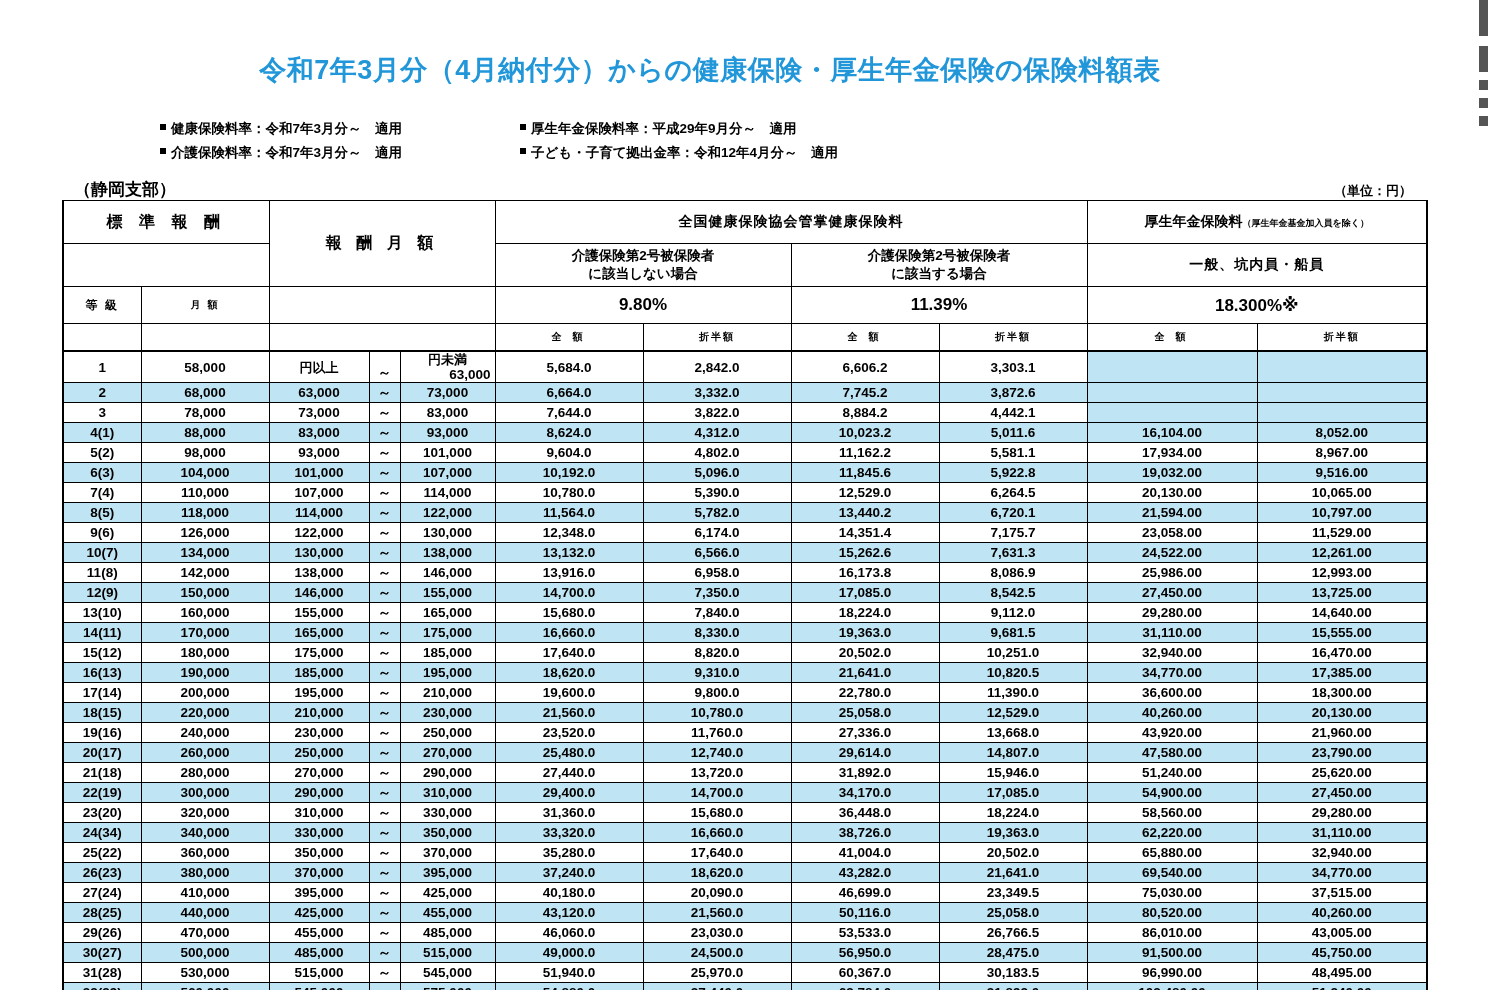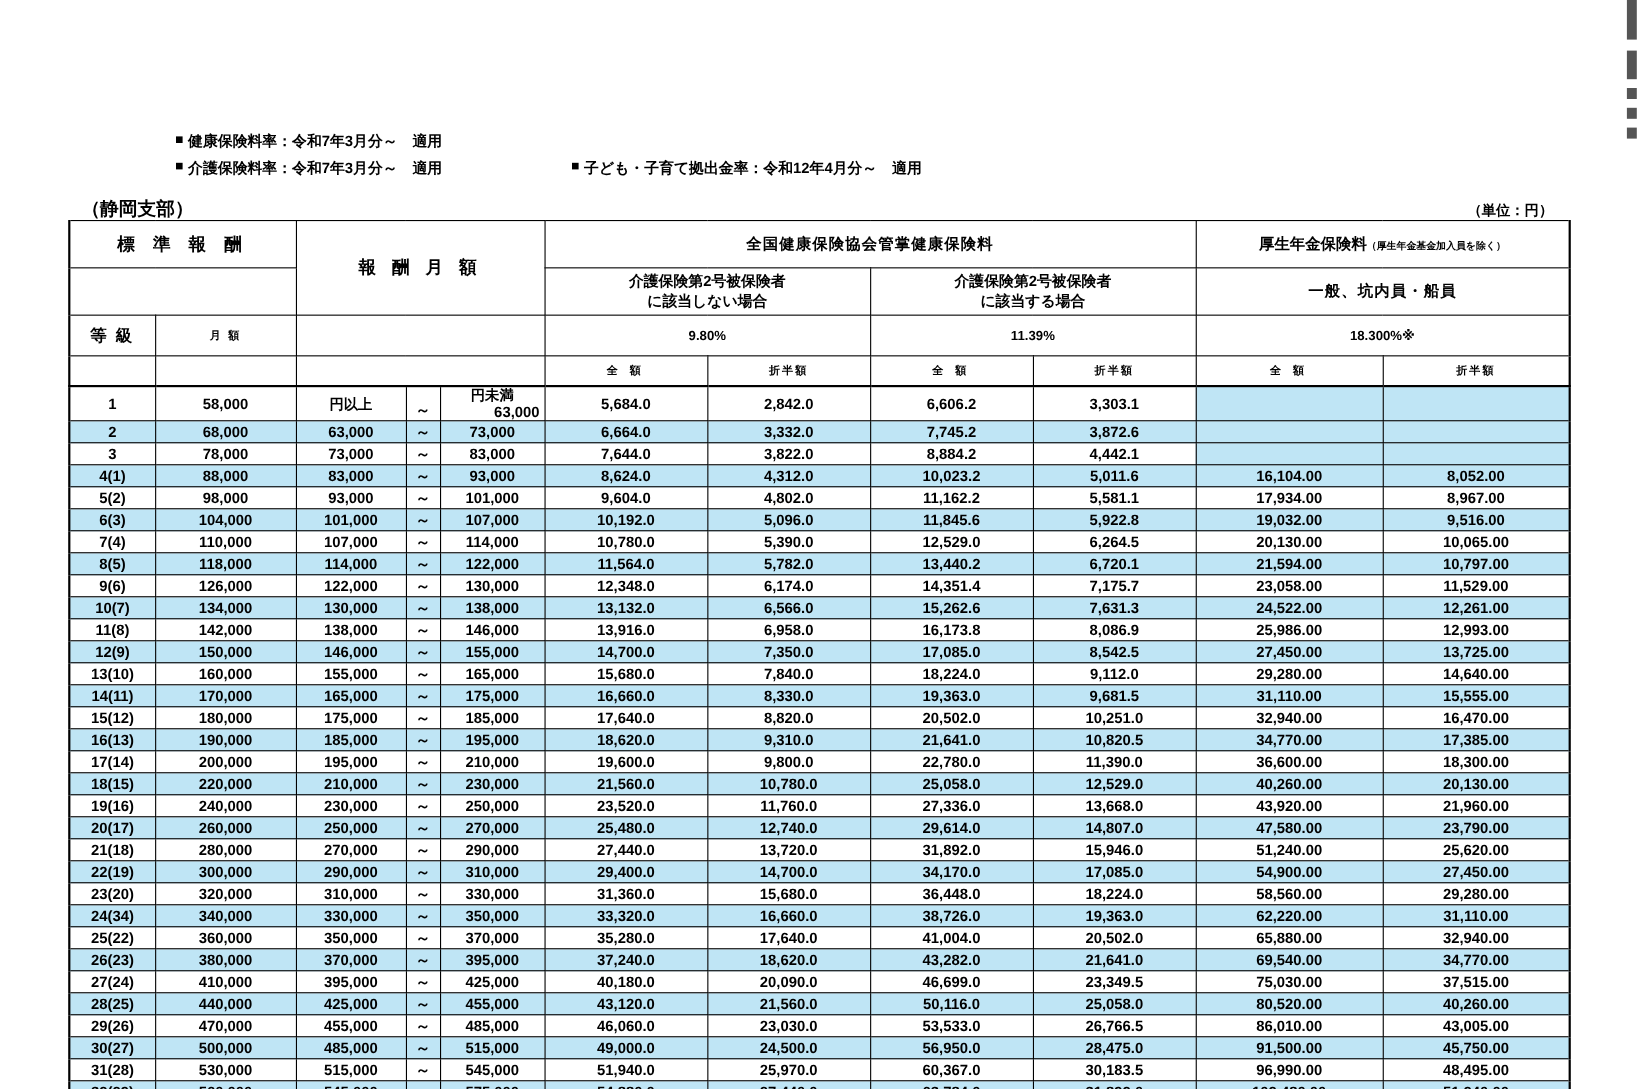--- a/index.html
+++ b/index.html
@@ -29,21 +29,21 @@
   table.main td,table.main th{border:1px solid #000;padding:0;text-align:center;
     font-weight:bold;color:#000;}
   .thick-r{border-right:2px solid #000 !important;}
   .thick-l{border-left:2px solid #000 !important;}
   .thick-b{border-bottom:2px solid #000 !important;}
 
   
   .h-grade{font-size:16px;letter-spacing:6px;margin-left:30px;}
   .h-sub{font-size:10px;letter-spacing:2px;}
   .h-small{font-size:13.5px;line-height:1.35;}
-  .h-rate{font-size:12px;}
+  .h-rate{font-size:17px;}
   .h-tiny{font-size:9px;font-weight:bold;}
   .h-mid{font-size:14px;letter-spacing:1px;}
 
   
   tr.data td{height:19px;font-size:13.5px;line-height:19px;}
   tr.alt td{background:#bfe5f5;}
   td.grade{text-align:center;}
   td.num{text-align:right;padding-right:10px;}
   td.from{text-align:right;padding-right:4px;}
   td.tilde{text-align:center;width:30px;}
@@ -58,24 +58,26 @@
 <div class="page">
 
   <div class="edge-marks">
     <i style="top:0px;height:36px;"></i>
     <i style="top:46px;height:26px;"></i>
     <i style="top:80px;height:10px;"></i>
     <i style="top:98px;height:10px;"></i>
     <i style="top:116px;height:10px;"></i>
   </div>
 
+  <div class="title">令和7年3月分（4月納付分）からの健康保険・厚生年金保険の保険料額表</div>
 
   <div class="notes">
     <div class="row">
       <div class="c1"><span class="bullet"></span><span>健康保険料率：令和7年3月分～　適用</span></div>
+      <div class="c2"><span class="bullet"></span><span>厚生年金保険料率：平成29年9月分～　適用</span></div>
     </div>
     <div class="row">
       <div class="c1"><span class="bullet"></span><span>介護保険料率：令和7年3月分～　適用</span></div>
       <div class="c2"><span class="bullet"></span><span>子ども・子育て拠出金率：令和12年4月分～　適用</span></div>
     </div>
   </div>
 
   <div class="branch">（静岡支部）</div>
   <div class="unit">（単位：円）</div>
 
@@ -102,21 +104,21 @@
           <span style="font-size:14px;">厚生年金保険料</span><span class="h-tiny">（厚生年金基金加入員を除く）</span>
         </td>
       </tr>
       <tr>
         <td colspan="2" rowspan="1" class="thick-l" style="height:42px;"></td>
         <td colspan="2" class="h-small">介護保険第2号被保険者<br>に該当しない場合</td>
         <td colspan="2" class="h-small">介護保険第2号被保険者<br>に該当する場合</td>
         <td colspan="2" class="thick-r h-mid">一般、坑内員・船員</td>
       </tr>
       <tr>
-        <td class="h-sub thick-l" style="height:36px;font-size:15px;">等 級</td>
+        <td class="h-sub thick-l" style="height:36px;font-size:12px;">等 級</td>
         <td class="h-sub" style="font-size:10px;">月 額</td>
         <td colspan="3" style="border-top:none;"></td>
         <td colspan="2" class="h-rate">9.80%</td>
         <td colspan="2" class="h-rate">11.39%</td>
         <td colspan="2" class="thick-r h-rate">18.300%※</td>
       </tr>
       <tr>
         <td rowspan="1" class="thick-l" style="height:26px;border-bottom:2px solid #000;"></td>
         <td style="border-bottom:2px solid #000;"></td>
         <td colspan="3" style="border-bottom:2px solid #000;"></td>

